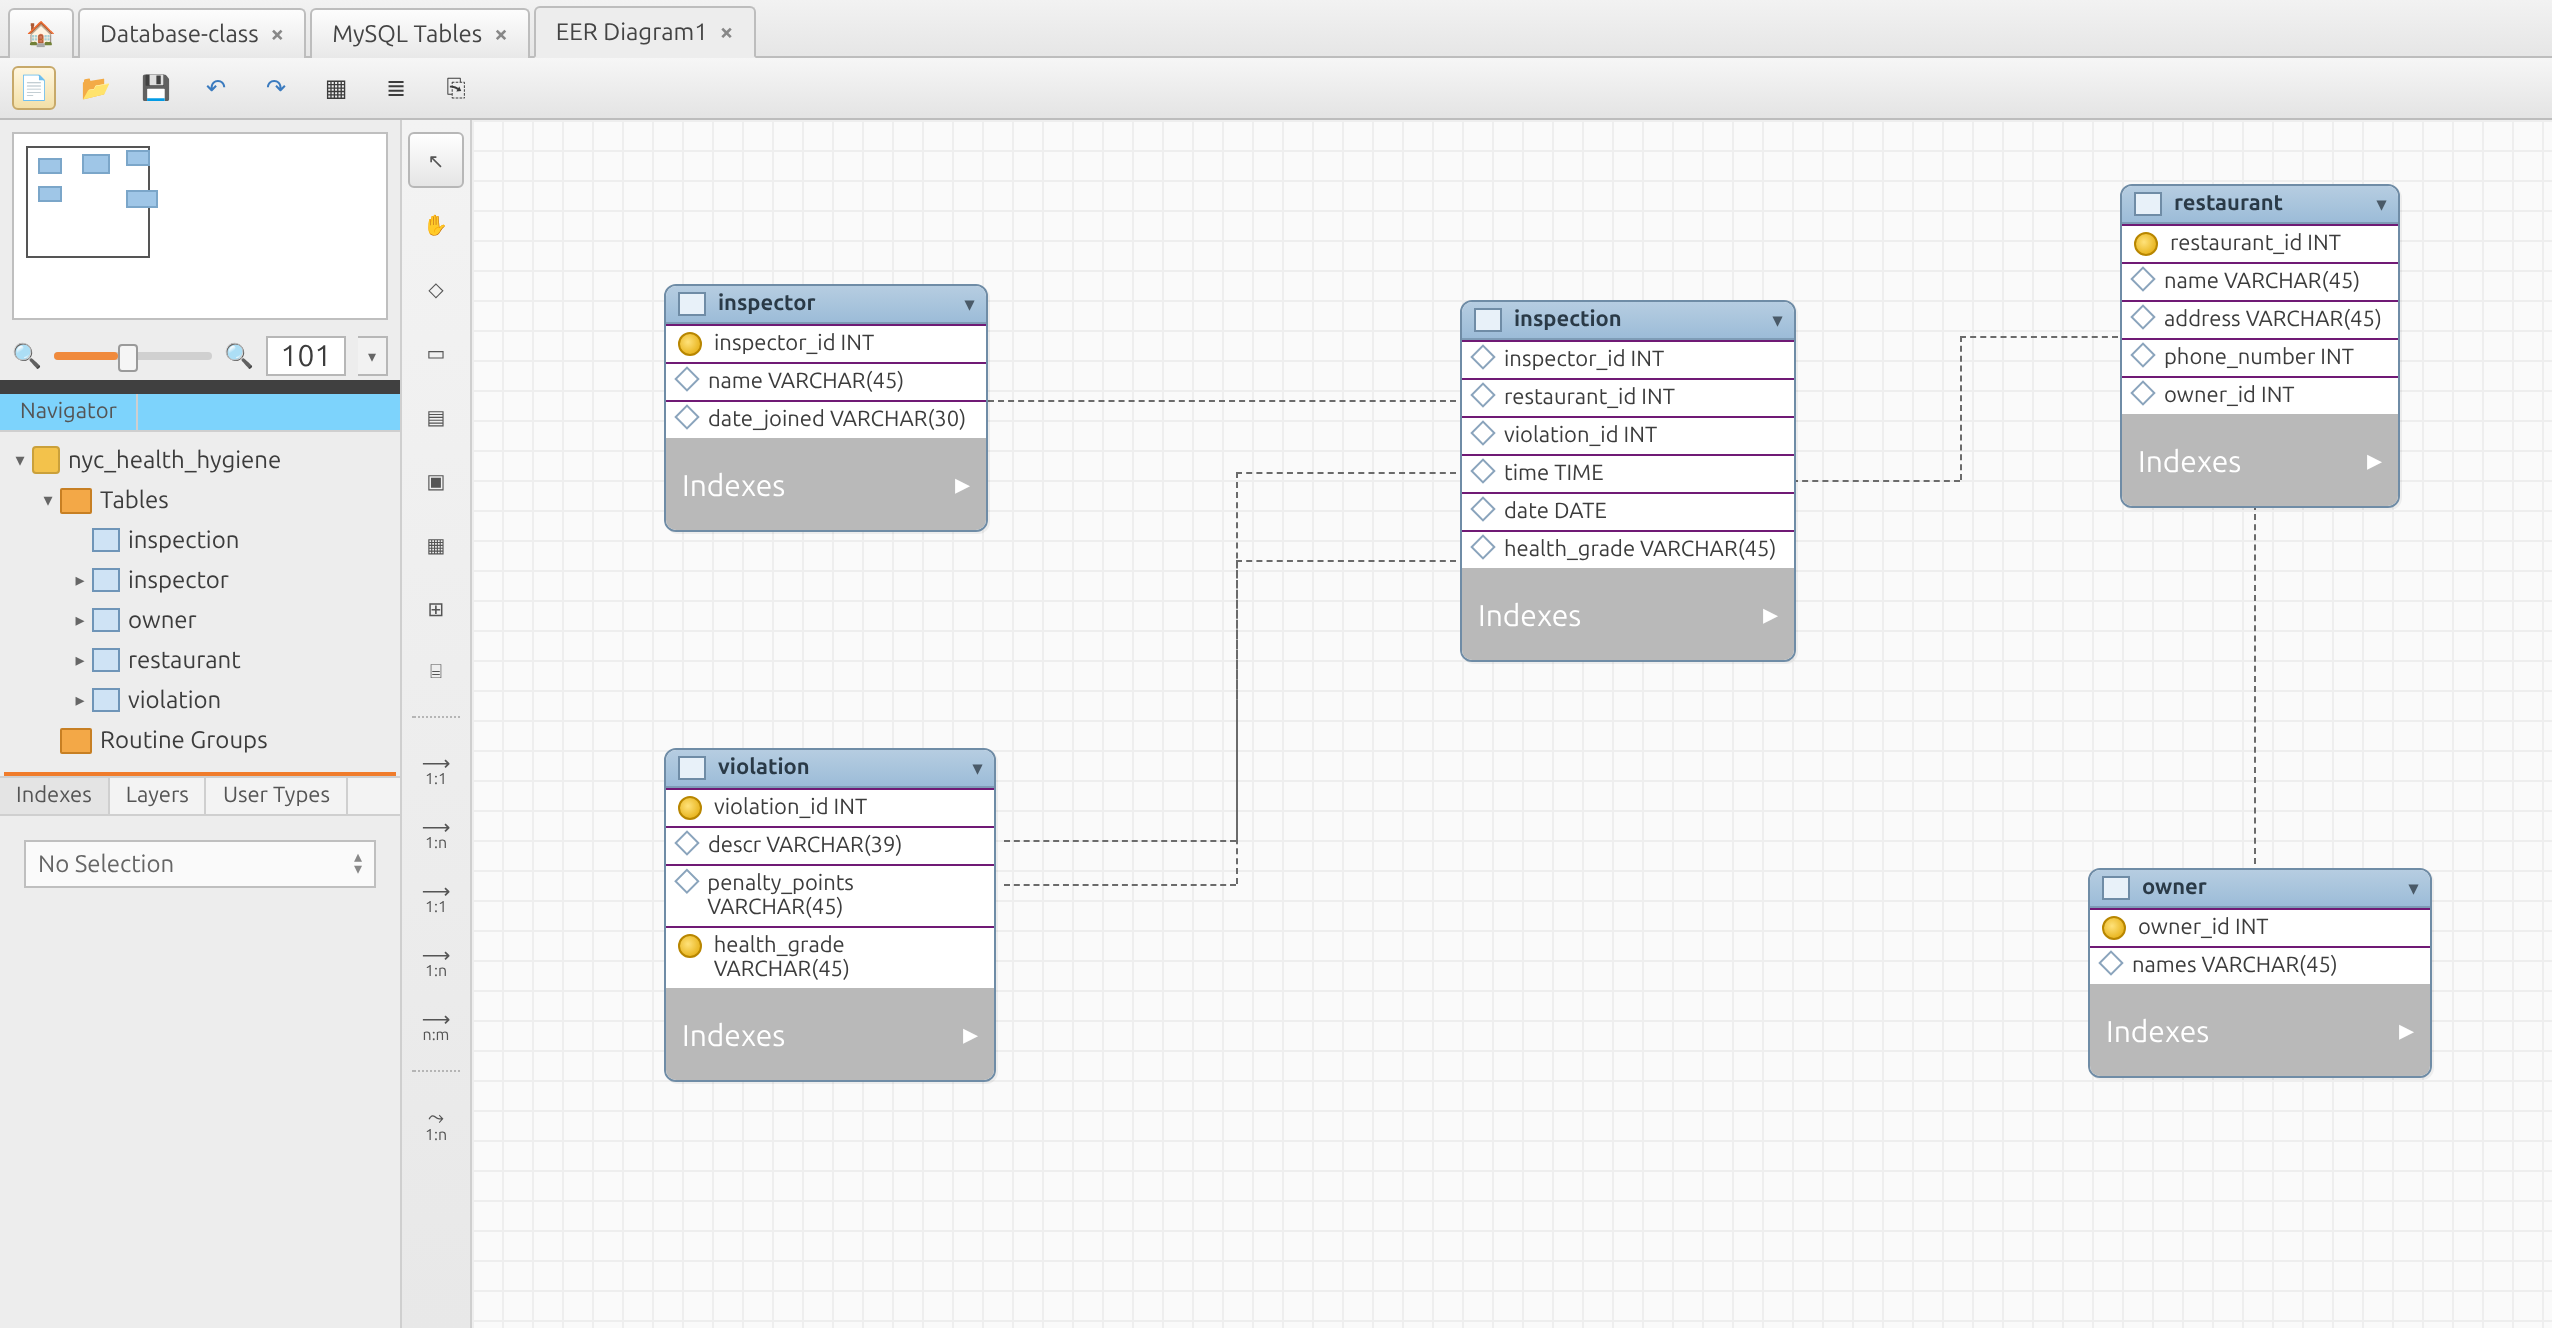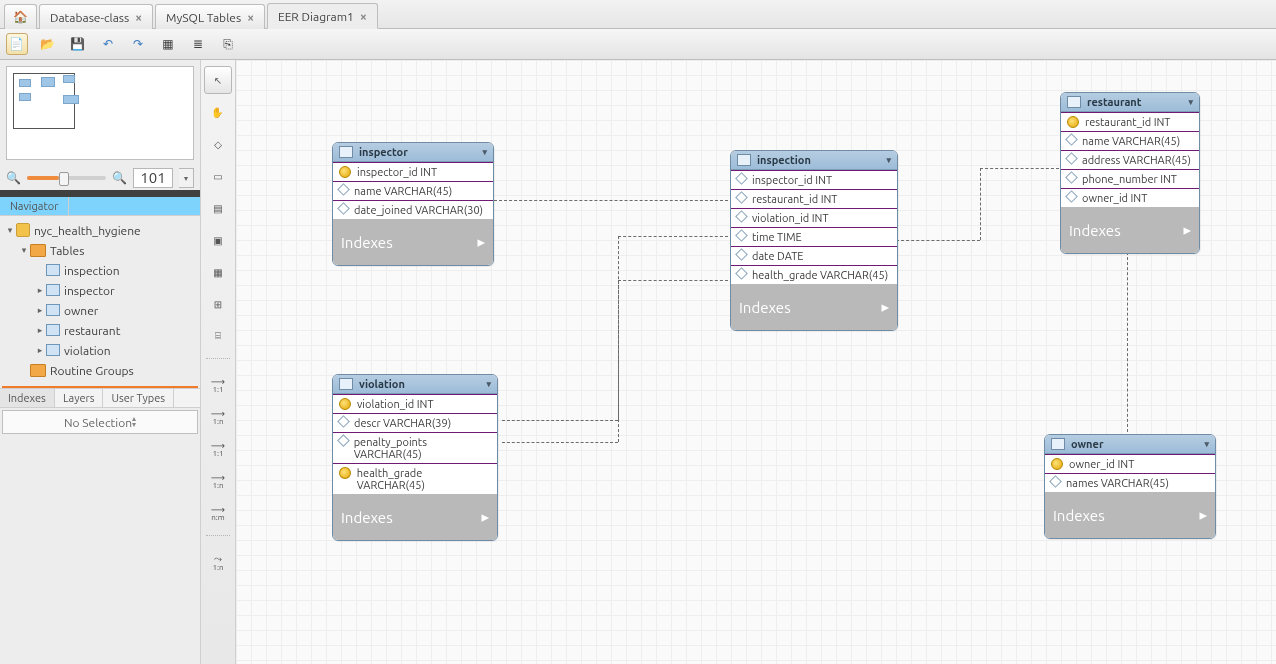--- a/index.html
+++ b/index.html
@@ -34,21 +34,21 @@
 .tree-row .tog{width:12px;text-align:center;color:#666;font-size:9px}
 .tree-row .ic{width:16px;height:14px;margin-right:4px;display:inline-flex;align-items:center;justify-content:center}
 .ic.db{background:#f3c24b;border:1px solid #caa03a;border-radius:2px;width:12px;height:12px}
 .ic.folder{width:14px;height:11px;background:#f3a847;border:1px solid #c77f23;border-radius:1px}
 .ic.table{width:12px;height:10px;background:#cfe3f5;border:1px solid #6f95b8}
 .indent1{padding-left:16px}.indent2{padding-left:32px}
 .orange-line{height:2px;background:#f07c2b;margin:0 2px}
 .subtabs{display:flex;border-top:1px solid #cfcfcf;border-bottom:1px solid #cfcfcf;background:#f3f3f3}
 .subtabs .st{padding:3px 8px;font-size:11px;color:#555;border-right:1px solid #cfcfcf;cursor:pointer}
 .subtabs .st.active{background:#e4e4e4}
-.selbox{margin:2px;border:1px solid #bfbfbf;background:#fafafa;height:22px;display:flex;align-items:center;justify-content:center;padding:0 6px;color:#666}
+.selbox{margin:12px;border:1px solid #bfbfbf;background:#fafafa;height:22px;display:flex;align-items:center;justify-content:space-between;padding:0 6px;color:#666}
 .selbox .arrs{display:flex;flex-direction:column;line-height:6px;font-size:8px;color:#888}
 
 .palette{width:34px;background:linear-gradient(#f3f3f3,#e8e8e8);border-right:1px solid #cfcfcf;display:flex;flex-direction:column;align-items:center;padding-top:6px;gap:4px}
 .pbtn{width:26px;height:26px;border:1px solid transparent;border-radius:3px;display:flex;flex-direction:column;align-items:center;justify-content:center;cursor:pointer;font-size:10px;color:#555}
 .pbtn.active{border-color:#b7b7b7;background:linear-gradient(#ffffff,#e5e5e5)}
 .pbtn .sub{font-size:8px;margin-top:-2px}
 .psep{width:24px;height:4px;border-top:1px dotted #b5b5b5;margin:4px 0}
 
 .canvas-wrap{flex:1;position:relative;overflow:hidden;background:#fafafa}
 .grid{position:absolute;inset:0;background-image:

